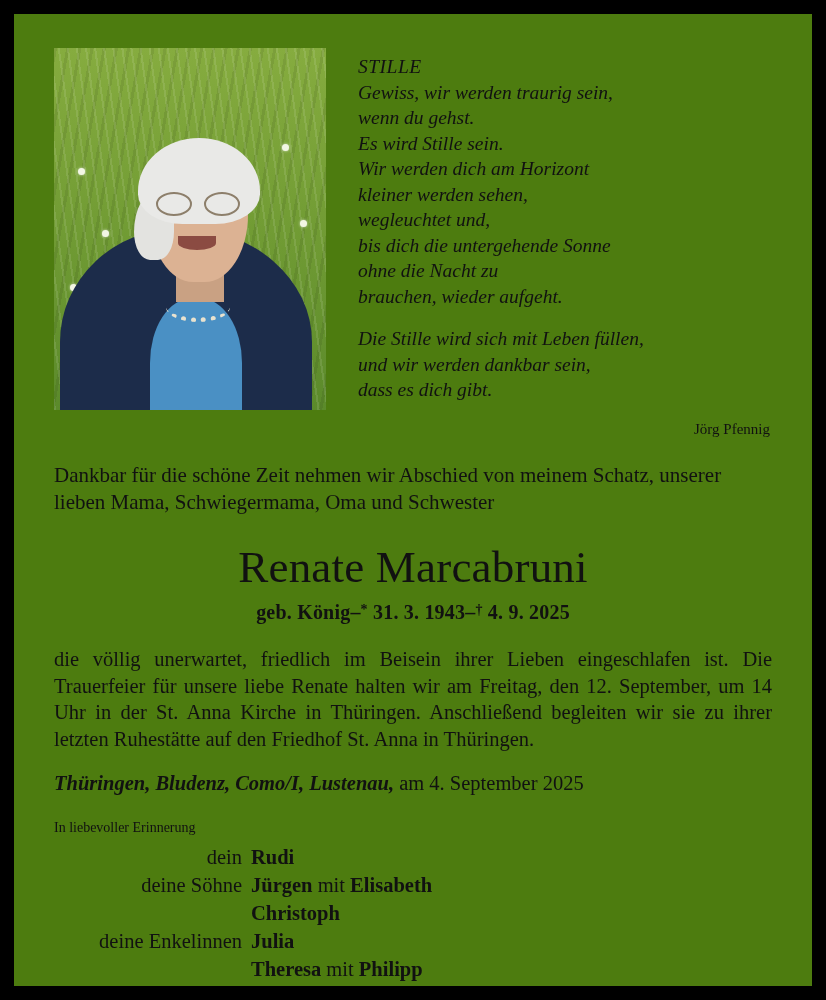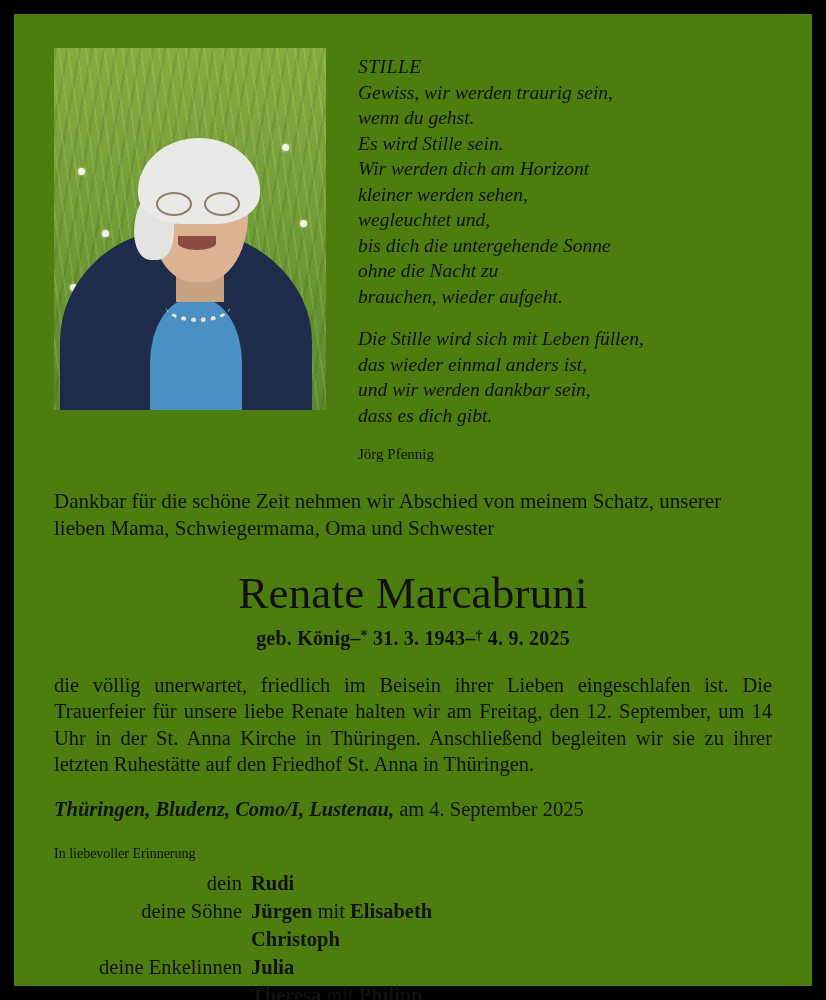--- a/index.html
+++ b/index.html
@@ -156,21 +156,21 @@
     padding-top: 6px;
     font-style: italic;
     font-size: 19.5px;
     line-height: 25.5px;
   }
   .poem .title {
     letter-spacing: 0.5px;
   }
   .poem .stanza-gap { height: 17px; }
   .poem-author {
-    text-align: left;
+    text-align: right;
     font-style: normal;
     font-size: 15px;
     margin-top: 14px;
     padding-right: 2px;
   }
 
   
   .intro {
     margin-top: 20px;
     font-size: 21px;
@@ -273,21 +273,20 @@
           <div>Wir werden dich am Horizont</div>
           <div>kleiner werden sehen,</div>
           <div>wegleuchtet und,</div>
           <div>bis dich die untergehende Sonne</div>
           <div>ohne die Nacht zu</div>
           <div>brauchen, wieder aufgeht.</div>
         </div>
         <div class="stanza-gap"></div>
         <div>
           <div>Die Stille wird sich mit Leben füllen,</div>
-          <div>das wieder einmal anders ist,</div>
           <div>und wir werden dankbar sein,</div>
           <div>dass es dich gibt.</div>
         </div>
         <div class="poem-author">Jörg Pfennig</div>
       </div>
 
     </div>
 
     <div class="intro">Dankbar für die schöne Zeit nehmen wir Abschied von meinem Schatz, unserer lieben Mama, Schwiegermama, Oma und Schwester</div>
 

